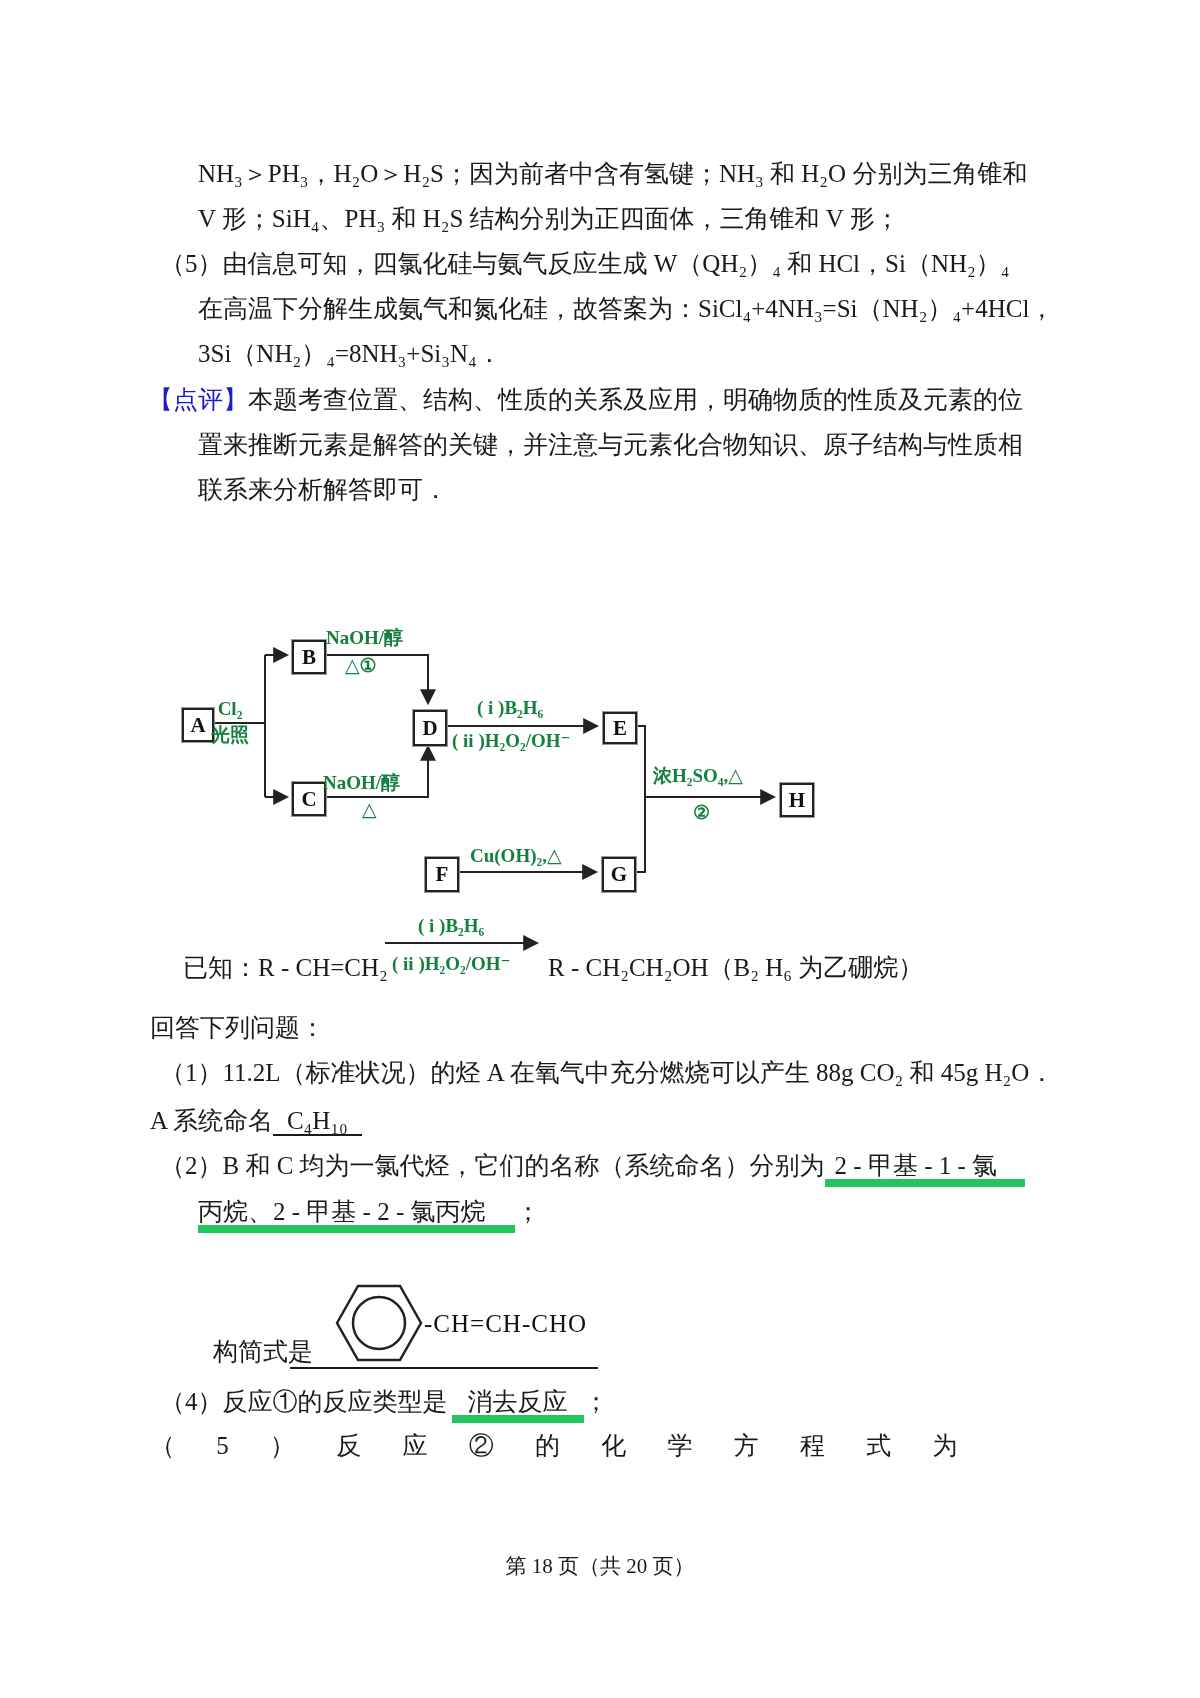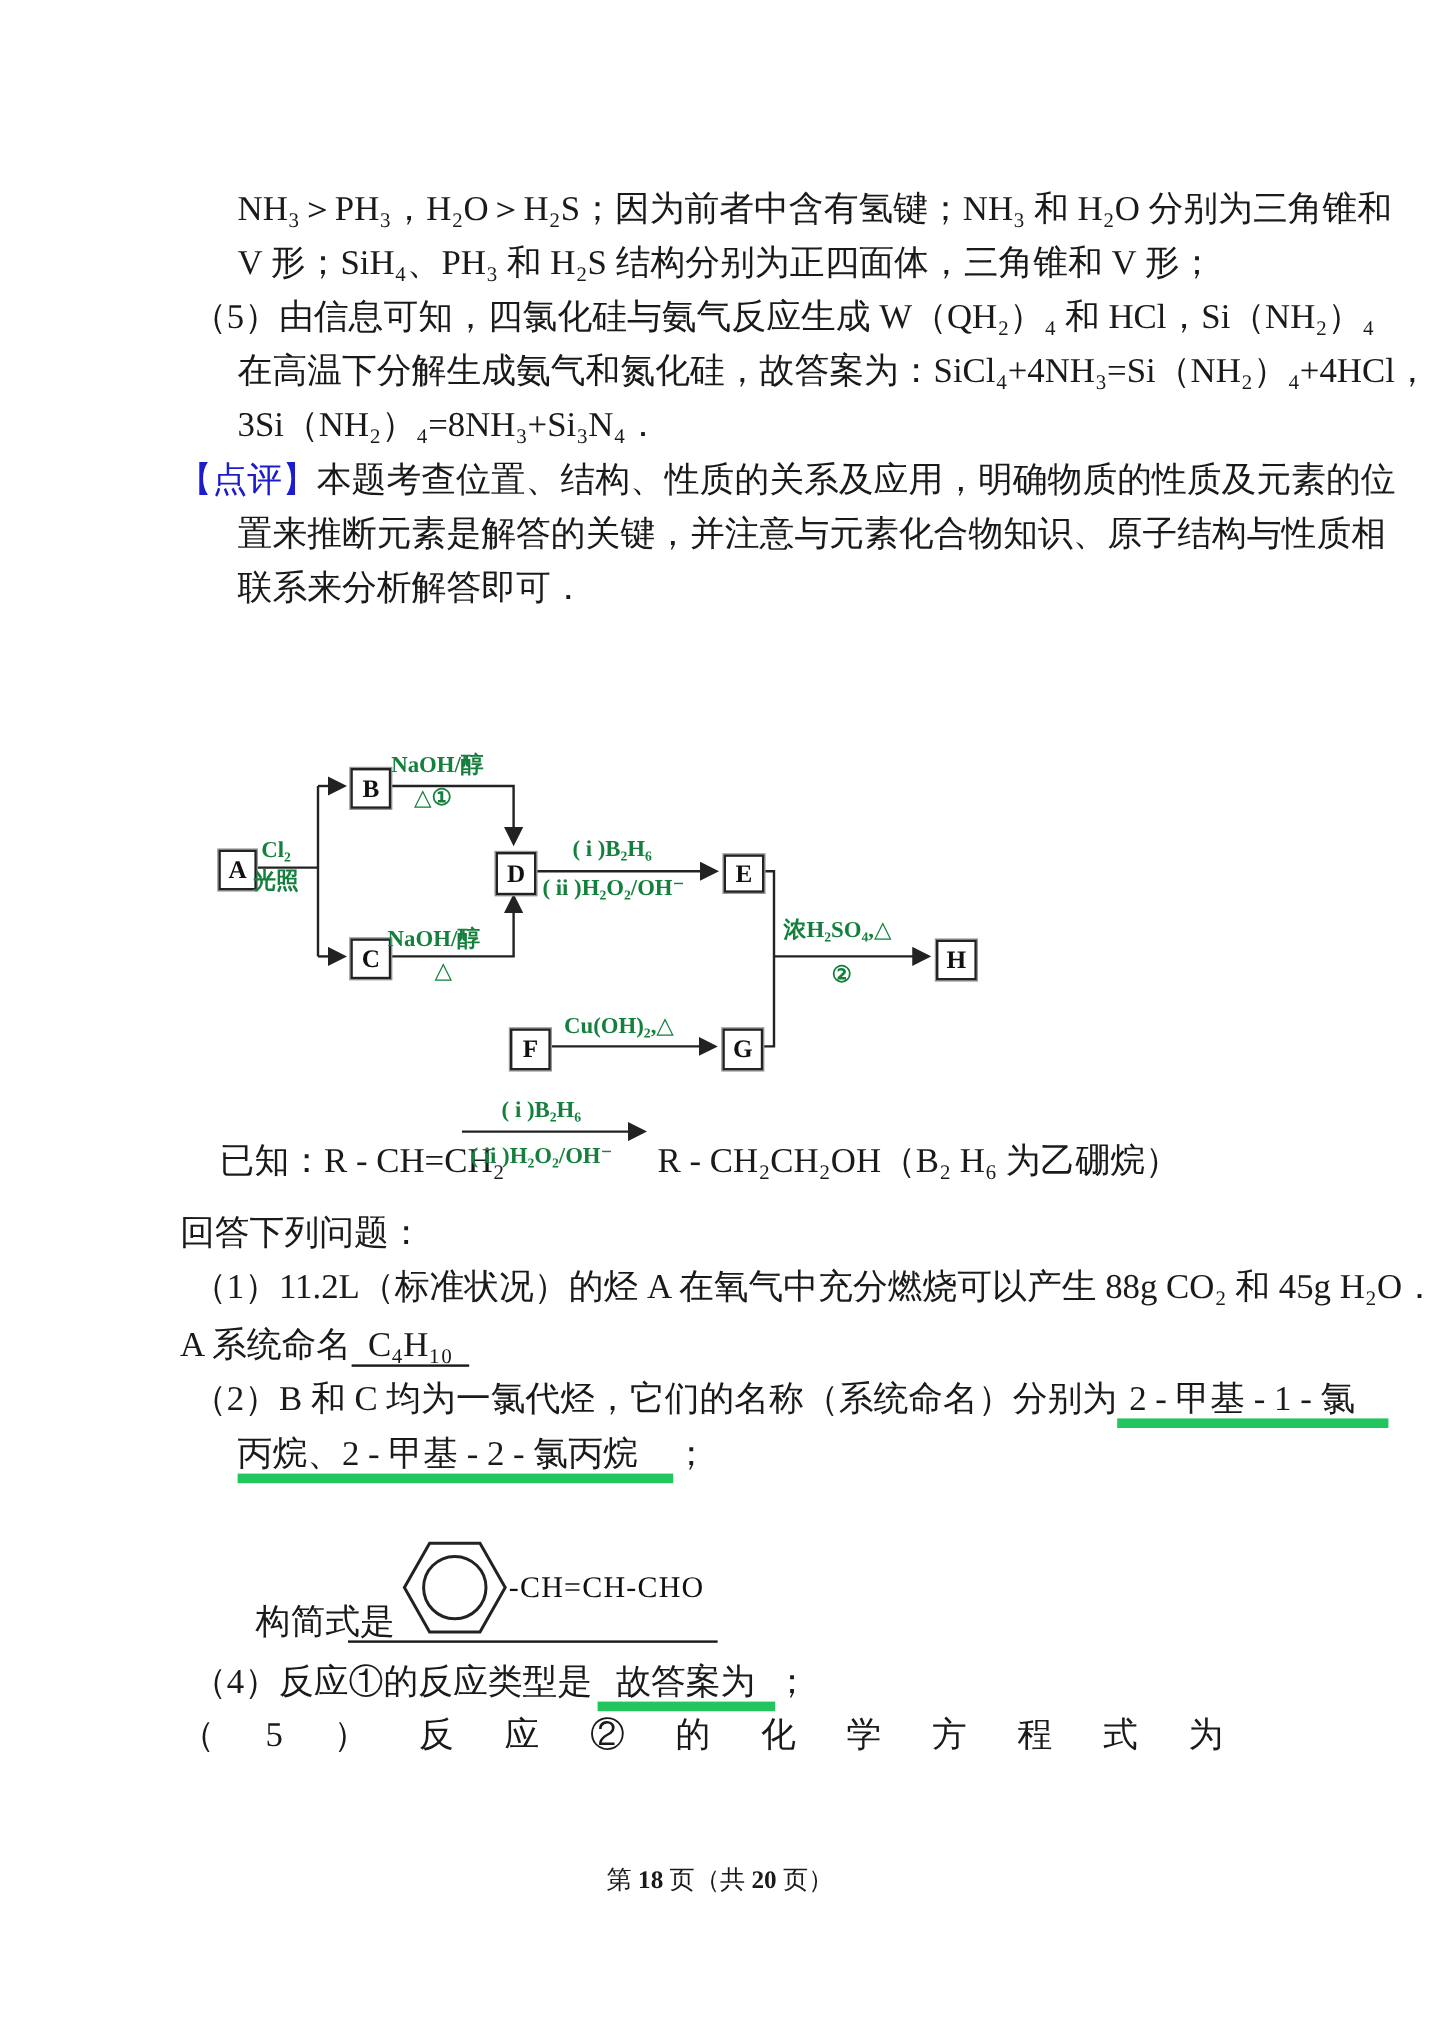--- a/index.html
+++ b/index.html
@@ -1,34 +1,34 @@
 <!DOCTYPE html>
 <html><head>
 <meta charset="utf-8">
 <style>
   html,body{margin:0;padding:0;background:#ffffff;}
   .page{
     position:relative;width:1200px;height:1698px;background:#ffffff;
     font-family:"Liberation Serif","DejaVu Serif",serif;color:#1a1a1a;overflow:hidden;
   }
-  .tline{position:absolute;white-space:nowrap;font-size:29px;line-height:32px;color:#1a1a1a;}
+  .tline{position:absolute;white-space:nowrap;font-size:25px;line-height:32px;color:#1a1a1a;}
   .blue{color:#1c1ccd;}
   .dlabel{position:absolute;white-space:nowrap;font-weight:bold;font-size:19px;line-height:22px;color:#15803d;}
   .box{
     position:absolute;border:2px solid #222;background:#fff;color:#111;
     display:flex;align-items:center;justify-content:center;
     font-weight:bold;font-size:21px;box-shadow:0 0 0 1px #999;
   }
   .svgabs{position:absolute;}
   .u{border-bottom:8px solid #22c55e;}
   .u-ans{border-bottom:2px solid #1a1a1a;padding:0 14px;}
   .hline{position:absolute;border-top:2px solid #1a1a1a;}
   .spread{word-spacing:35px;}
   .footer{position:absolute;left:0;top:1552px;width:100%;text-align:center;font-size:21px;color:#1a1a1a;}
-  .bold{font-weight:bold;}
+  .bold{font-weight:normal;}
   .struct-chain{position:absolute;font-size:25px;white-space:nowrap;color:#111;letter-spacing:1px;}
 </style>
 </head>
 <body>
 
 <div class="page">
 
   <div class="tline" style="left:198px;top:158px">NH₃＞PH₃，H₂O＞H₂S；因为前者中含有氢键；NH₃ 和 H₂O 分别为三角锥和</div>
   <div class="tline" style="left:198px;top:203px">V 形；SiH₄、PH₃ 和 H₂S 结构分别为正四面体，三角锥和 V 形；</div>
   <div class="tline" style="left:160px;top:248px">（5）由信息可知，四氯化硅与氨气反应生成 W（QH₂）₄ 和 HCl，Si（NH₂）₄</div>
@@ -106,19 +106,19 @@
   <svg class="svgabs" style="left:334px;top:1280px" width="92" height="88">
     <g stroke="#222" stroke-width="2.5" fill="none">
       <polygon points="3,43 24,6 66,6 87,43 66,80 24,80"></polygon>
       <circle cx="45" cy="43" r="26"></circle>
     </g>
   </svg>
   <div class="struct-chain" style="left:424px;top:1310px">-CH=CH-CHO</div>
   <div class="tline" style="left:213px;top:1336px">构简式是</div>
   <div class="hline" style="left:290px;top:1367px;width:308px"></div>
 
-  <div class="tline" style="left:160px;top:1386px"><span>（4）反应①的反应类型是</span><span class="u" style="padding:0 16px;margin-left:4px">故答案为</span><span>；</span></div>
+  <div class="tline" style="left:160px;top:1386px"><span>（4）反应①的反应类型是</span><span class="u" style="padding:0 16px;margin-left:4px">消去反应</span><span>；</span></div>
 
   <div class="tline spread" style="left:150px;top:1430px">（ 5 ） 反 应 ② 的 化 学 方 程 式 为</div>
 
   <div class="footer"><span>第 </span><span class="bold">18</span><span> 页（共 </span><span class="bold">20</span><span> 页）</span></div>
 
 </div>
 
 </body></html>

